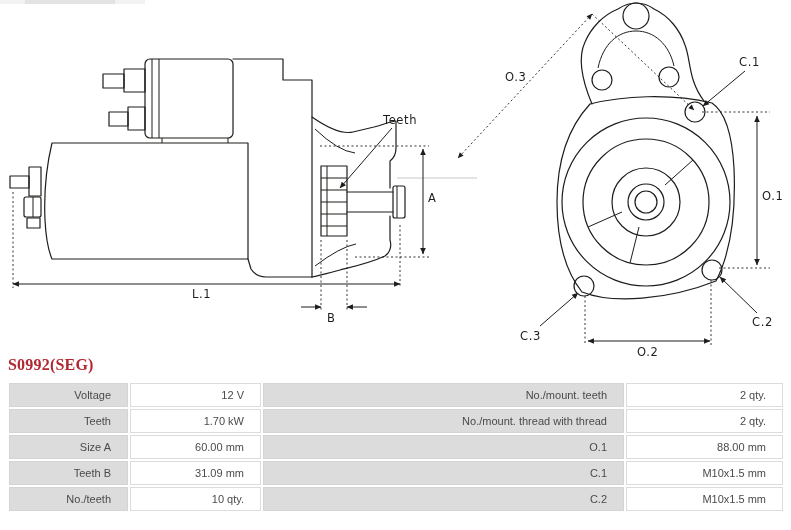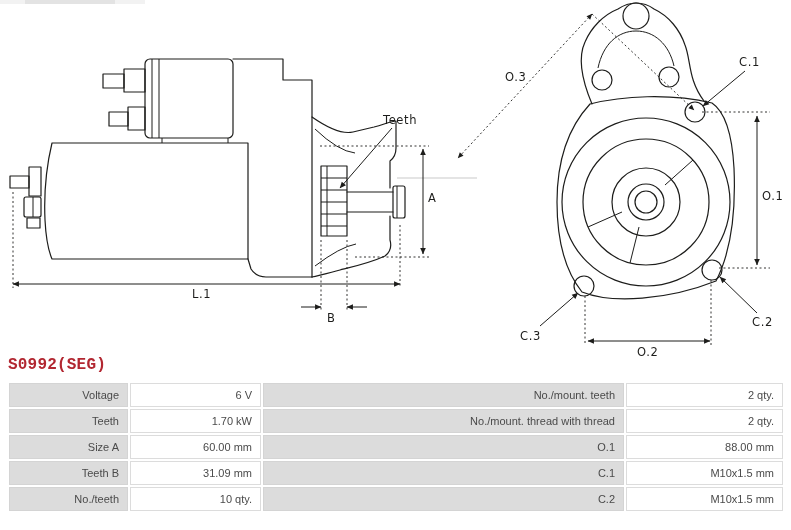--- a/index.html
+++ b/index.html
@@ -2,24 +2,24 @@
 <html><head>
 <meta charset="utf-8">
 <style>
   html,body{margin:0;padding:0;background:#fff;}
   .page{position:relative;width:791px;height:530px;background:#fff;overflow:hidden;
         font-family:"Liberation Sans",sans-serif;}
   .edge-artifact{position:absolute;left:0;top:0;width:145px;height:4px;background:#f2f2f2;}
   .edge-artifact .dark{position:absolute;left:25px;top:0;width:90px;height:4px;background:#e3e3e3;}
   svg.drawing{position:absolute;left:0;top:0;}
   .part-title{position:absolute;left:8px;top:356px;margin:0;font-size:16px;font-weight:bold;
-              letter-spacing:.2px;color:#b22731;font-family:Liberation Mono, monospace;}
+              letter-spacing:.2px;color:#b22731;font-family:Liberation Serif, serif;}
   table.spec{position:absolute;left:7px;top:381px;width:778px;table-layout:fixed;
              border-collapse:separate;border-spacing:2px;background:#fff;}
-  table.spec td{height:22px;padding:0 8px;font-size:11px;color:#4a4a4a;text-align:right;
+  table.spec td{height:22px;padding:0 16px;font-size:11px;color:#4a4a4a;text-align:right;
                 vertical-align:middle;white-space:nowrap;overflow:hidden;}
   td.lbl{background:#dcdcdc;border:1px solid #d4d4d4;}
   td.val{background:#ffffff;border:1px solid #dcdcdc;}
   
   .ln{stroke:#1d1d1b;stroke-width:1.2;fill:none;stroke-linejoin:round;stroke-linecap:round;}
   .thin{stroke:#1d1d1b;stroke-width:1;fill:none;}
   .dot{stroke:#1d1d1b;stroke-width:.9;fill:none;stroke-dasharray:2 2.5;}
   .faint{stroke:#c9c9c9;stroke-width:1;fill:none;}
   .dimtext{font-family:"DejaVu Sans",sans-serif;font-size:11.5px;letter-spacing:.6px;
            fill:#1d1d1b;stroke:none;}
@@ -170,21 +170,21 @@
   <table class="spec">
     <colgroup>
         <col style="width:119px">
         <col style="width:131px">
         <col style="width:361px">
         <col style="width:157px">
       </colgroup>
     <tbody>
       <tr>
         <td class="lbl">Voltage</td>
-        <td class="val">6 V</td>
+        <td class="val">12 V</td>
         <td class="lbl">No./mount. teeth</td>
         <td class="val">2 qty.</td>
       </tr>
       <tr>
         <td class="lbl">Teeth</td>
         <td class="val">1.70 kW</td>
         <td class="lbl">No./mount. thread with thread</td>
         <td class="val">2 qty.</td>
       </tr>
       <tr>

